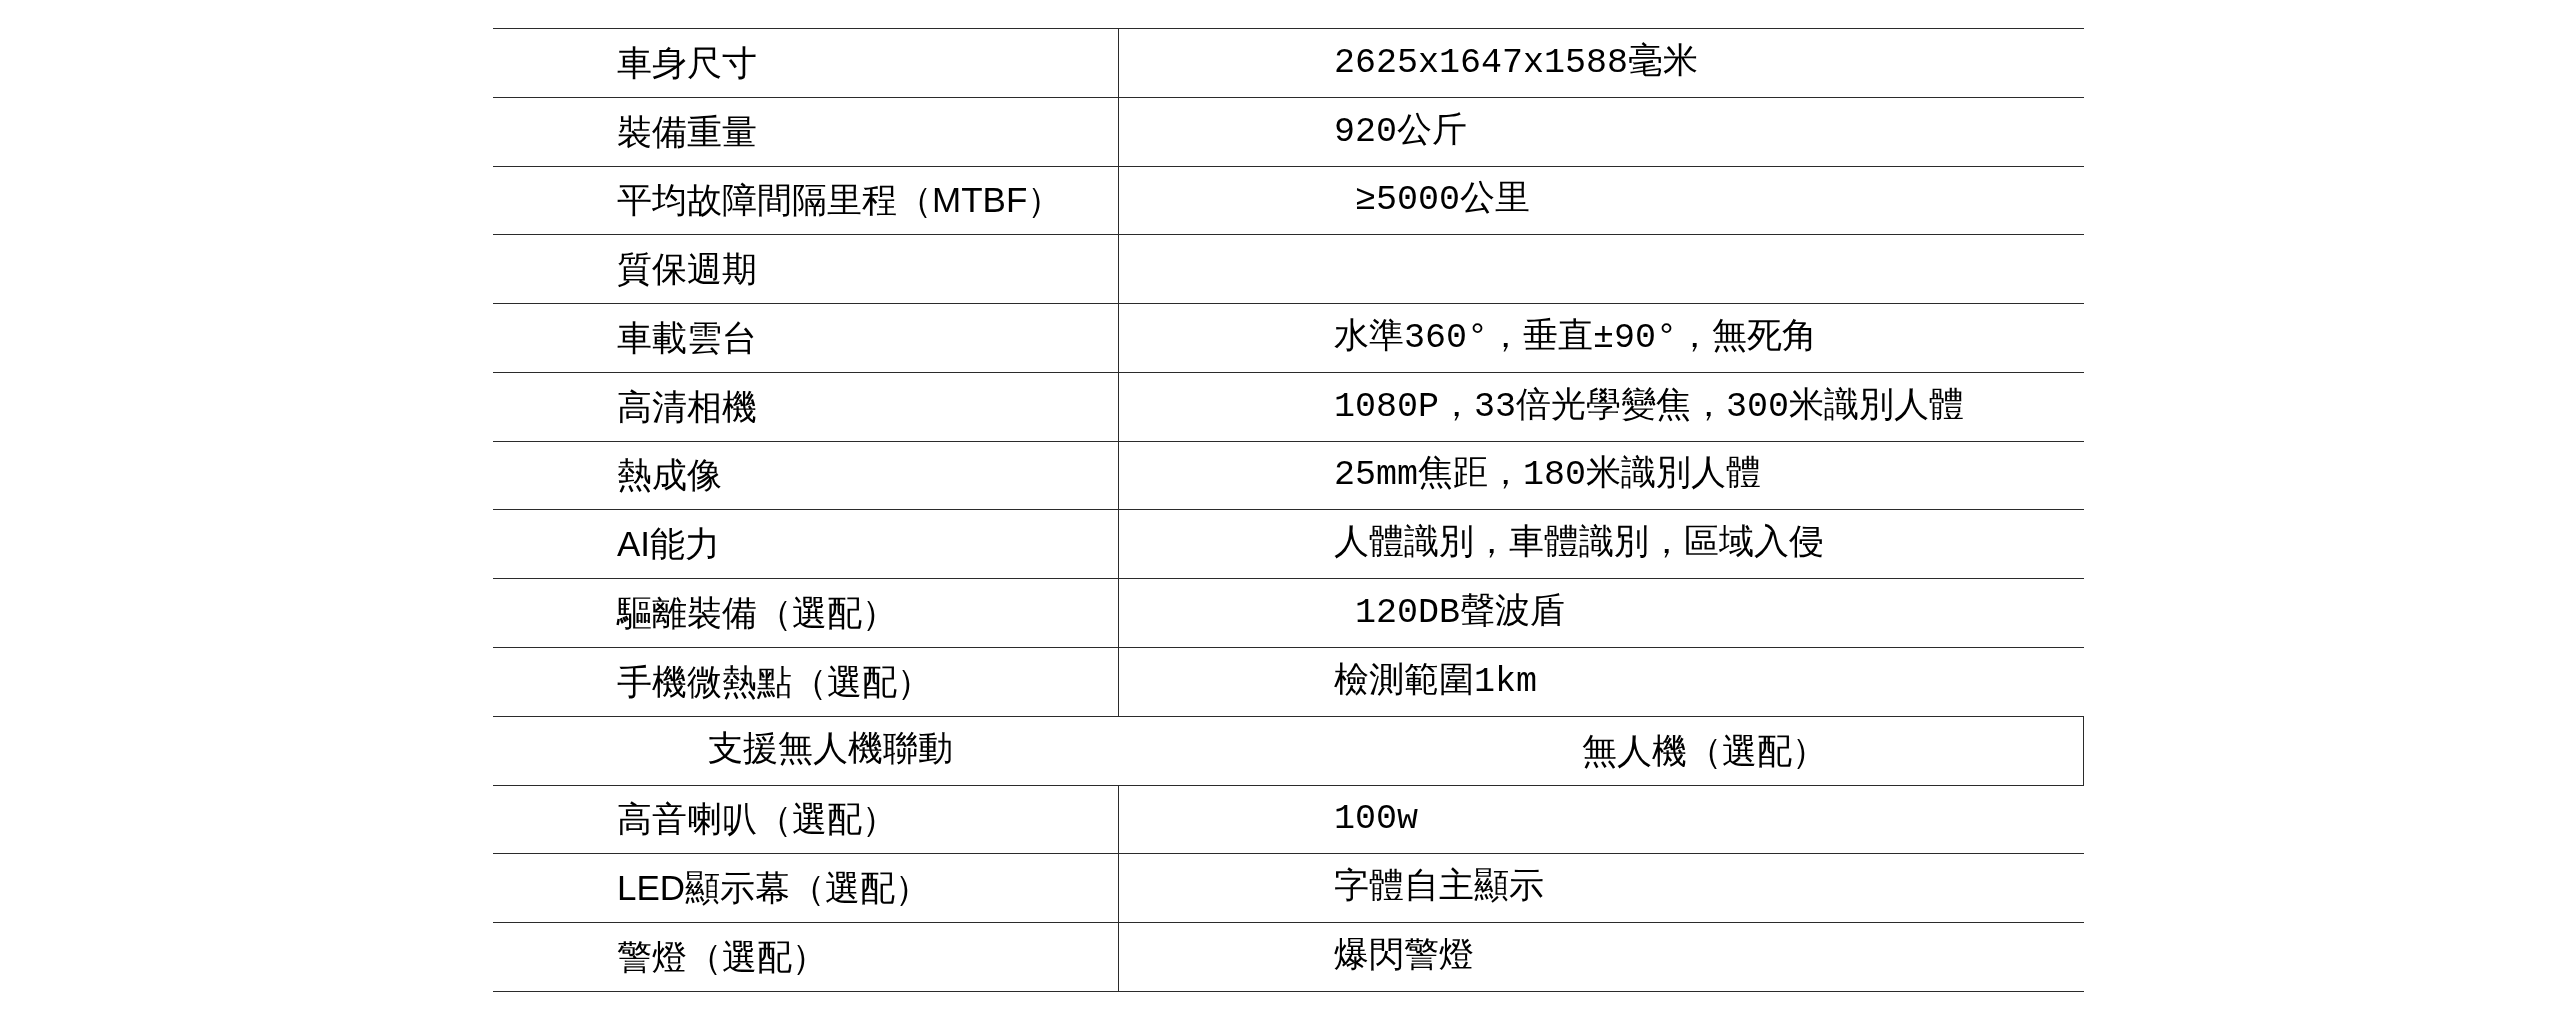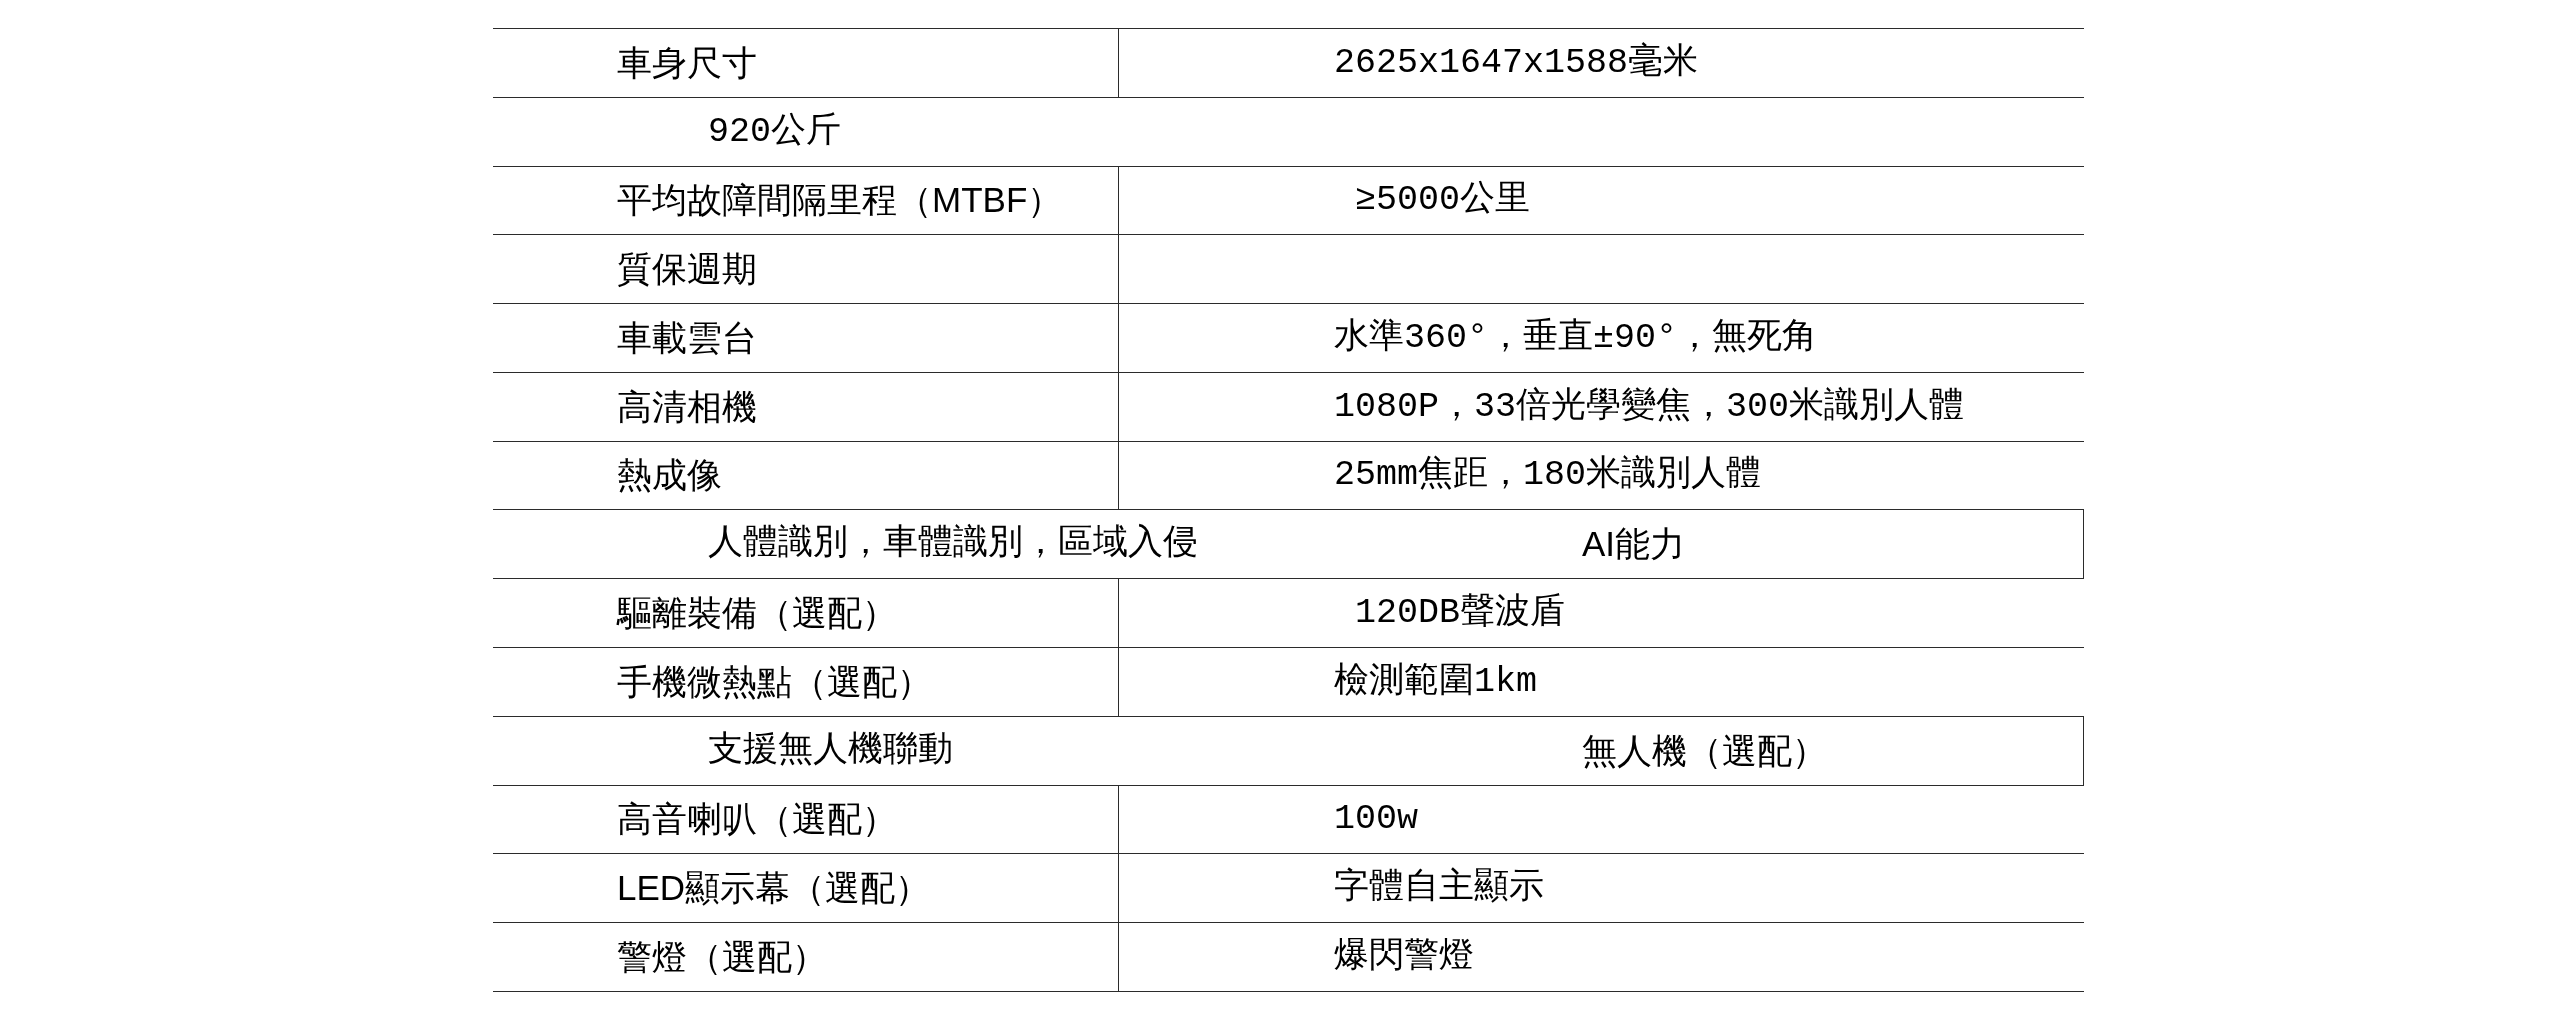--- a/index.html
+++ b/index.html
@@ -60,20 +60,21 @@
 </head>
 <body>
 
 <div class="spec-table" id="spec-table">
   <div class="row">
     <div class="cell label">車身尺寸</div>
     <div class="cell value">2625x1647x1588毫米</div>
   </div>
 
   <div class="row">
+    <div class="cell label">裝備重量</div>
     <div class="cell value">920公斤</div>
   </div>
 
   <div class="row">
     <div class="cell label">平均故障間隔里程（MTBF）</div>
     <div class="cell value"> ≥5000公里</div>
   </div>
 
   <div class="row">
     <div class="cell label">質保週期</div>
@@ -88,22 +89,22 @@
     <div class="cell label">高清相機</div>
     <div class="cell value">1080P，33倍光學變焦，300米識別人體</div>
   </div>
 
   <div class="row">
     <div class="cell label">熱成像</div>
     <div class="cell value">25mm焦距，180米識別人體</div>
   </div>
 
   <div class="row">
+    <div class="cell label">AI能力</div>
     <div class="cell value">人體識別，車體識別，區域入侵</div>
-    <div class="cell label">AI能力</div>
   </div>
 
 
   <div class="row">
     <div class="cell label">驅離裝備（選配）</div>
     <div class="cell value"> 120DB聲波盾</div>
   </div>
 
   <div class="row">
     <div class="cell label">手機微熱點（選配）</div>

